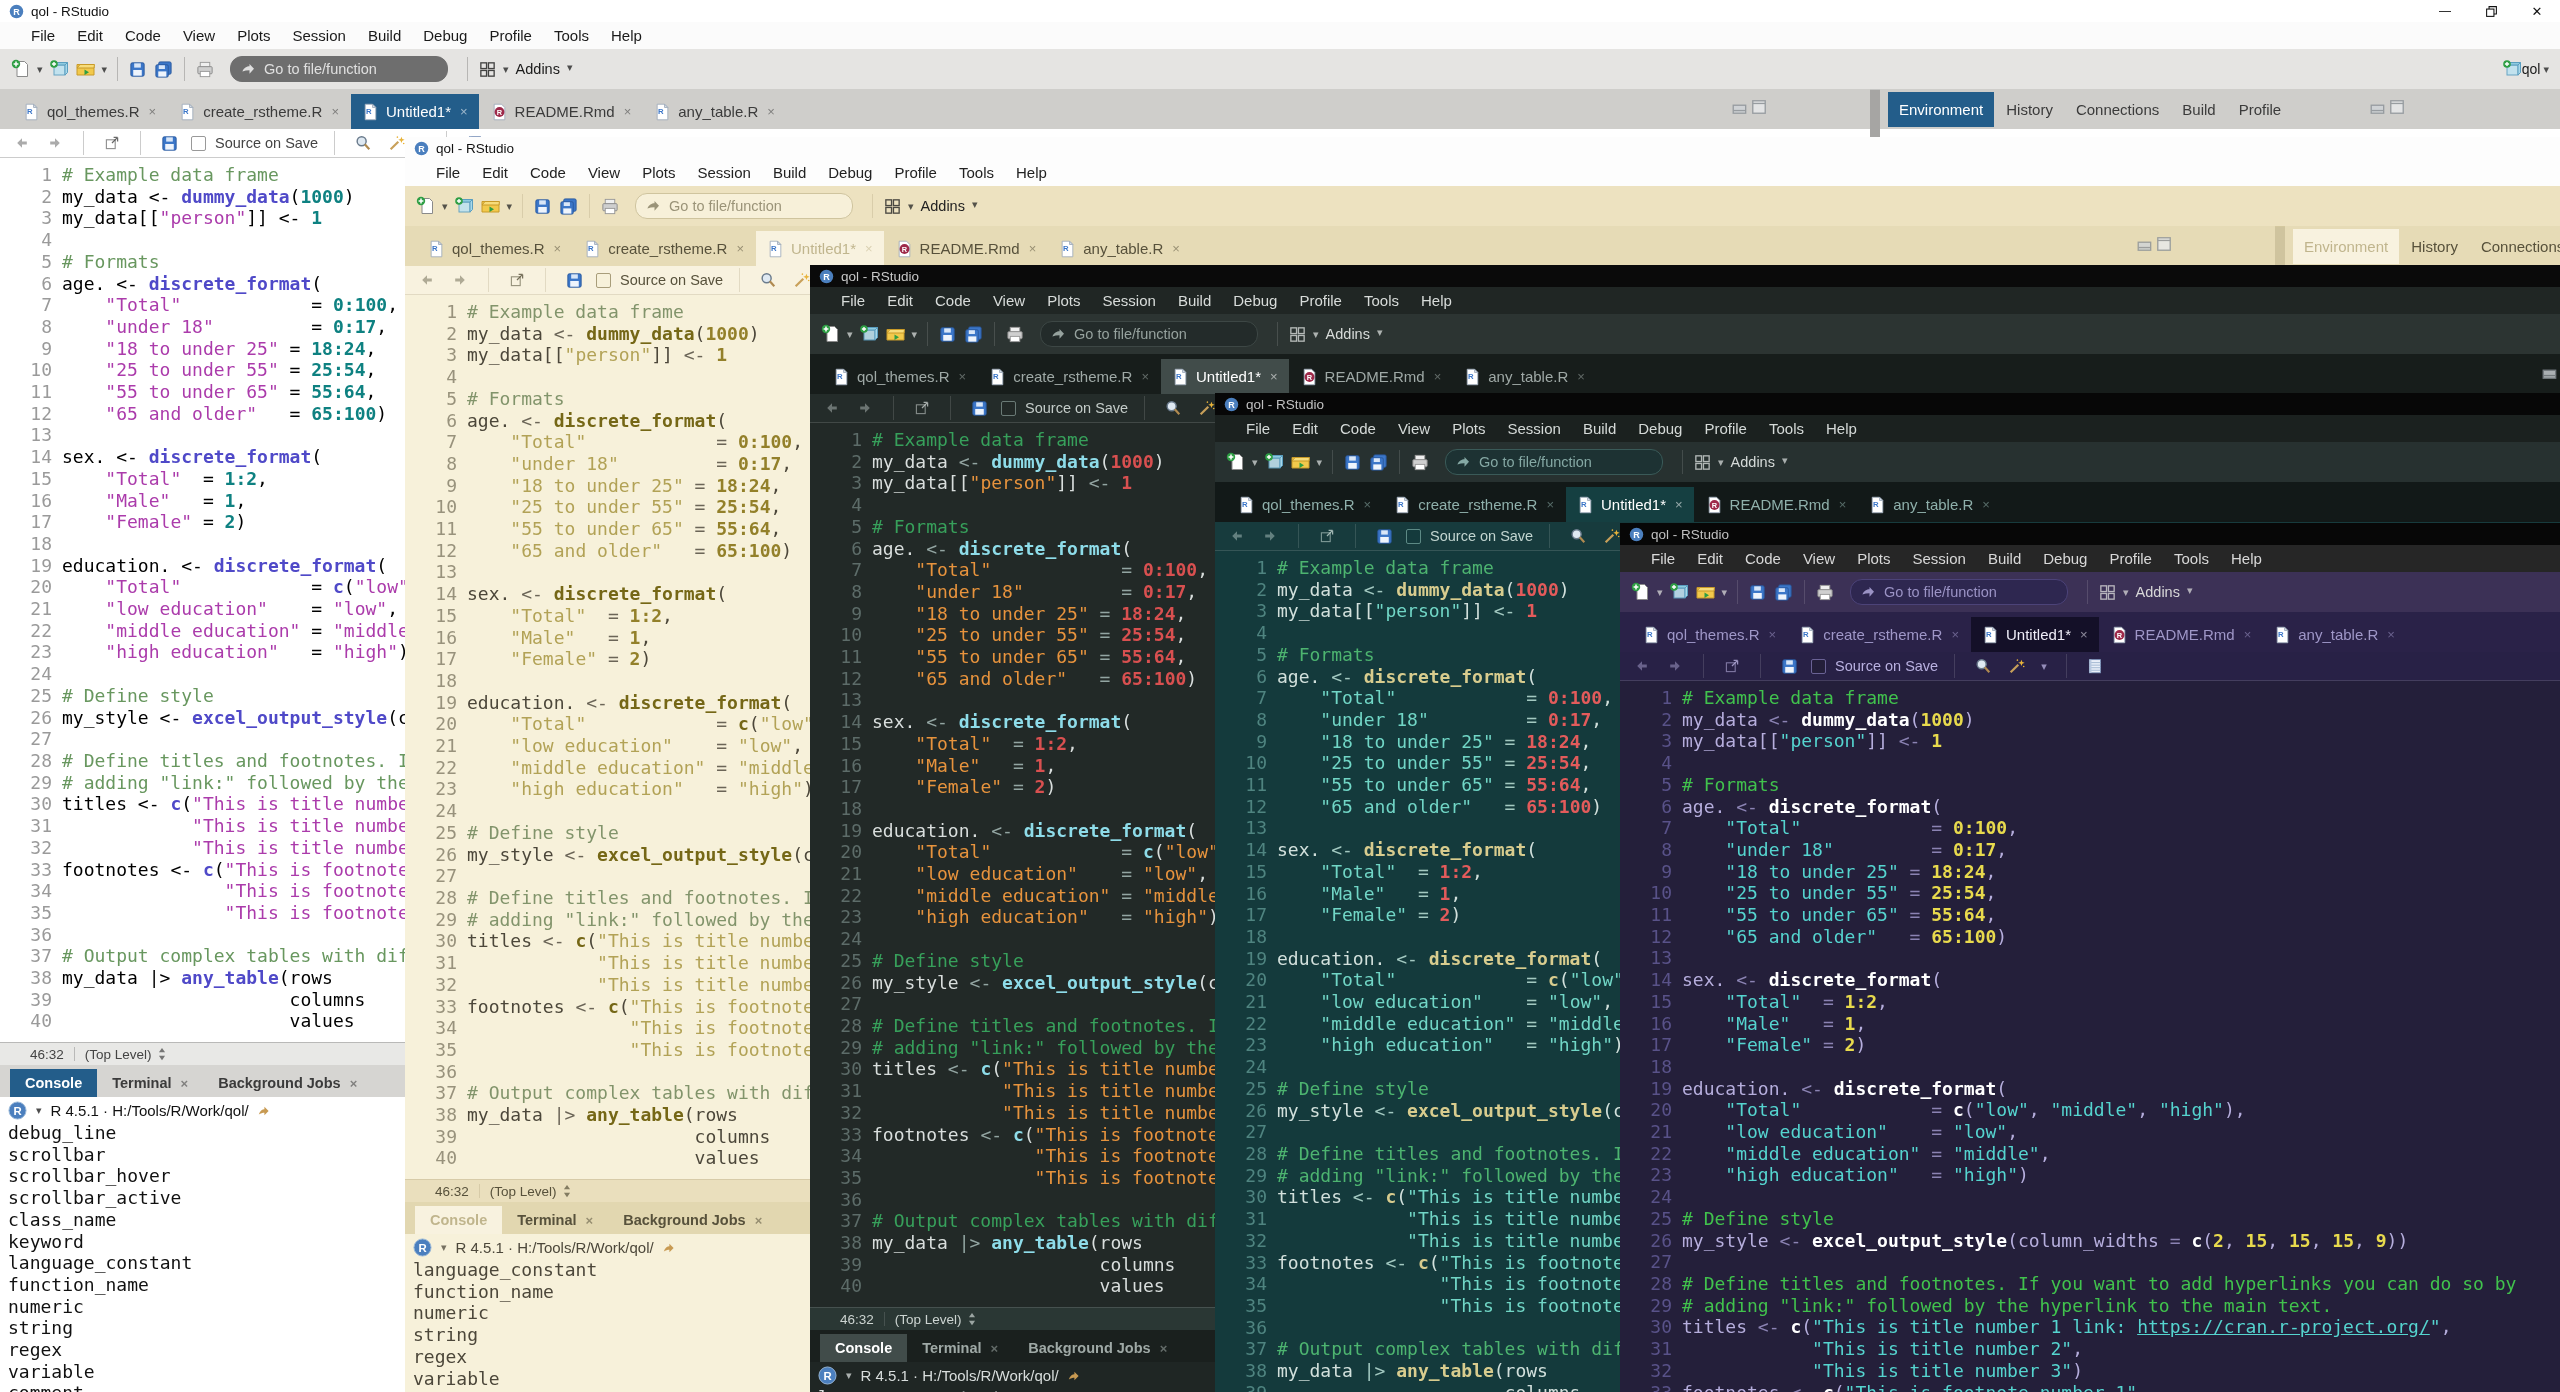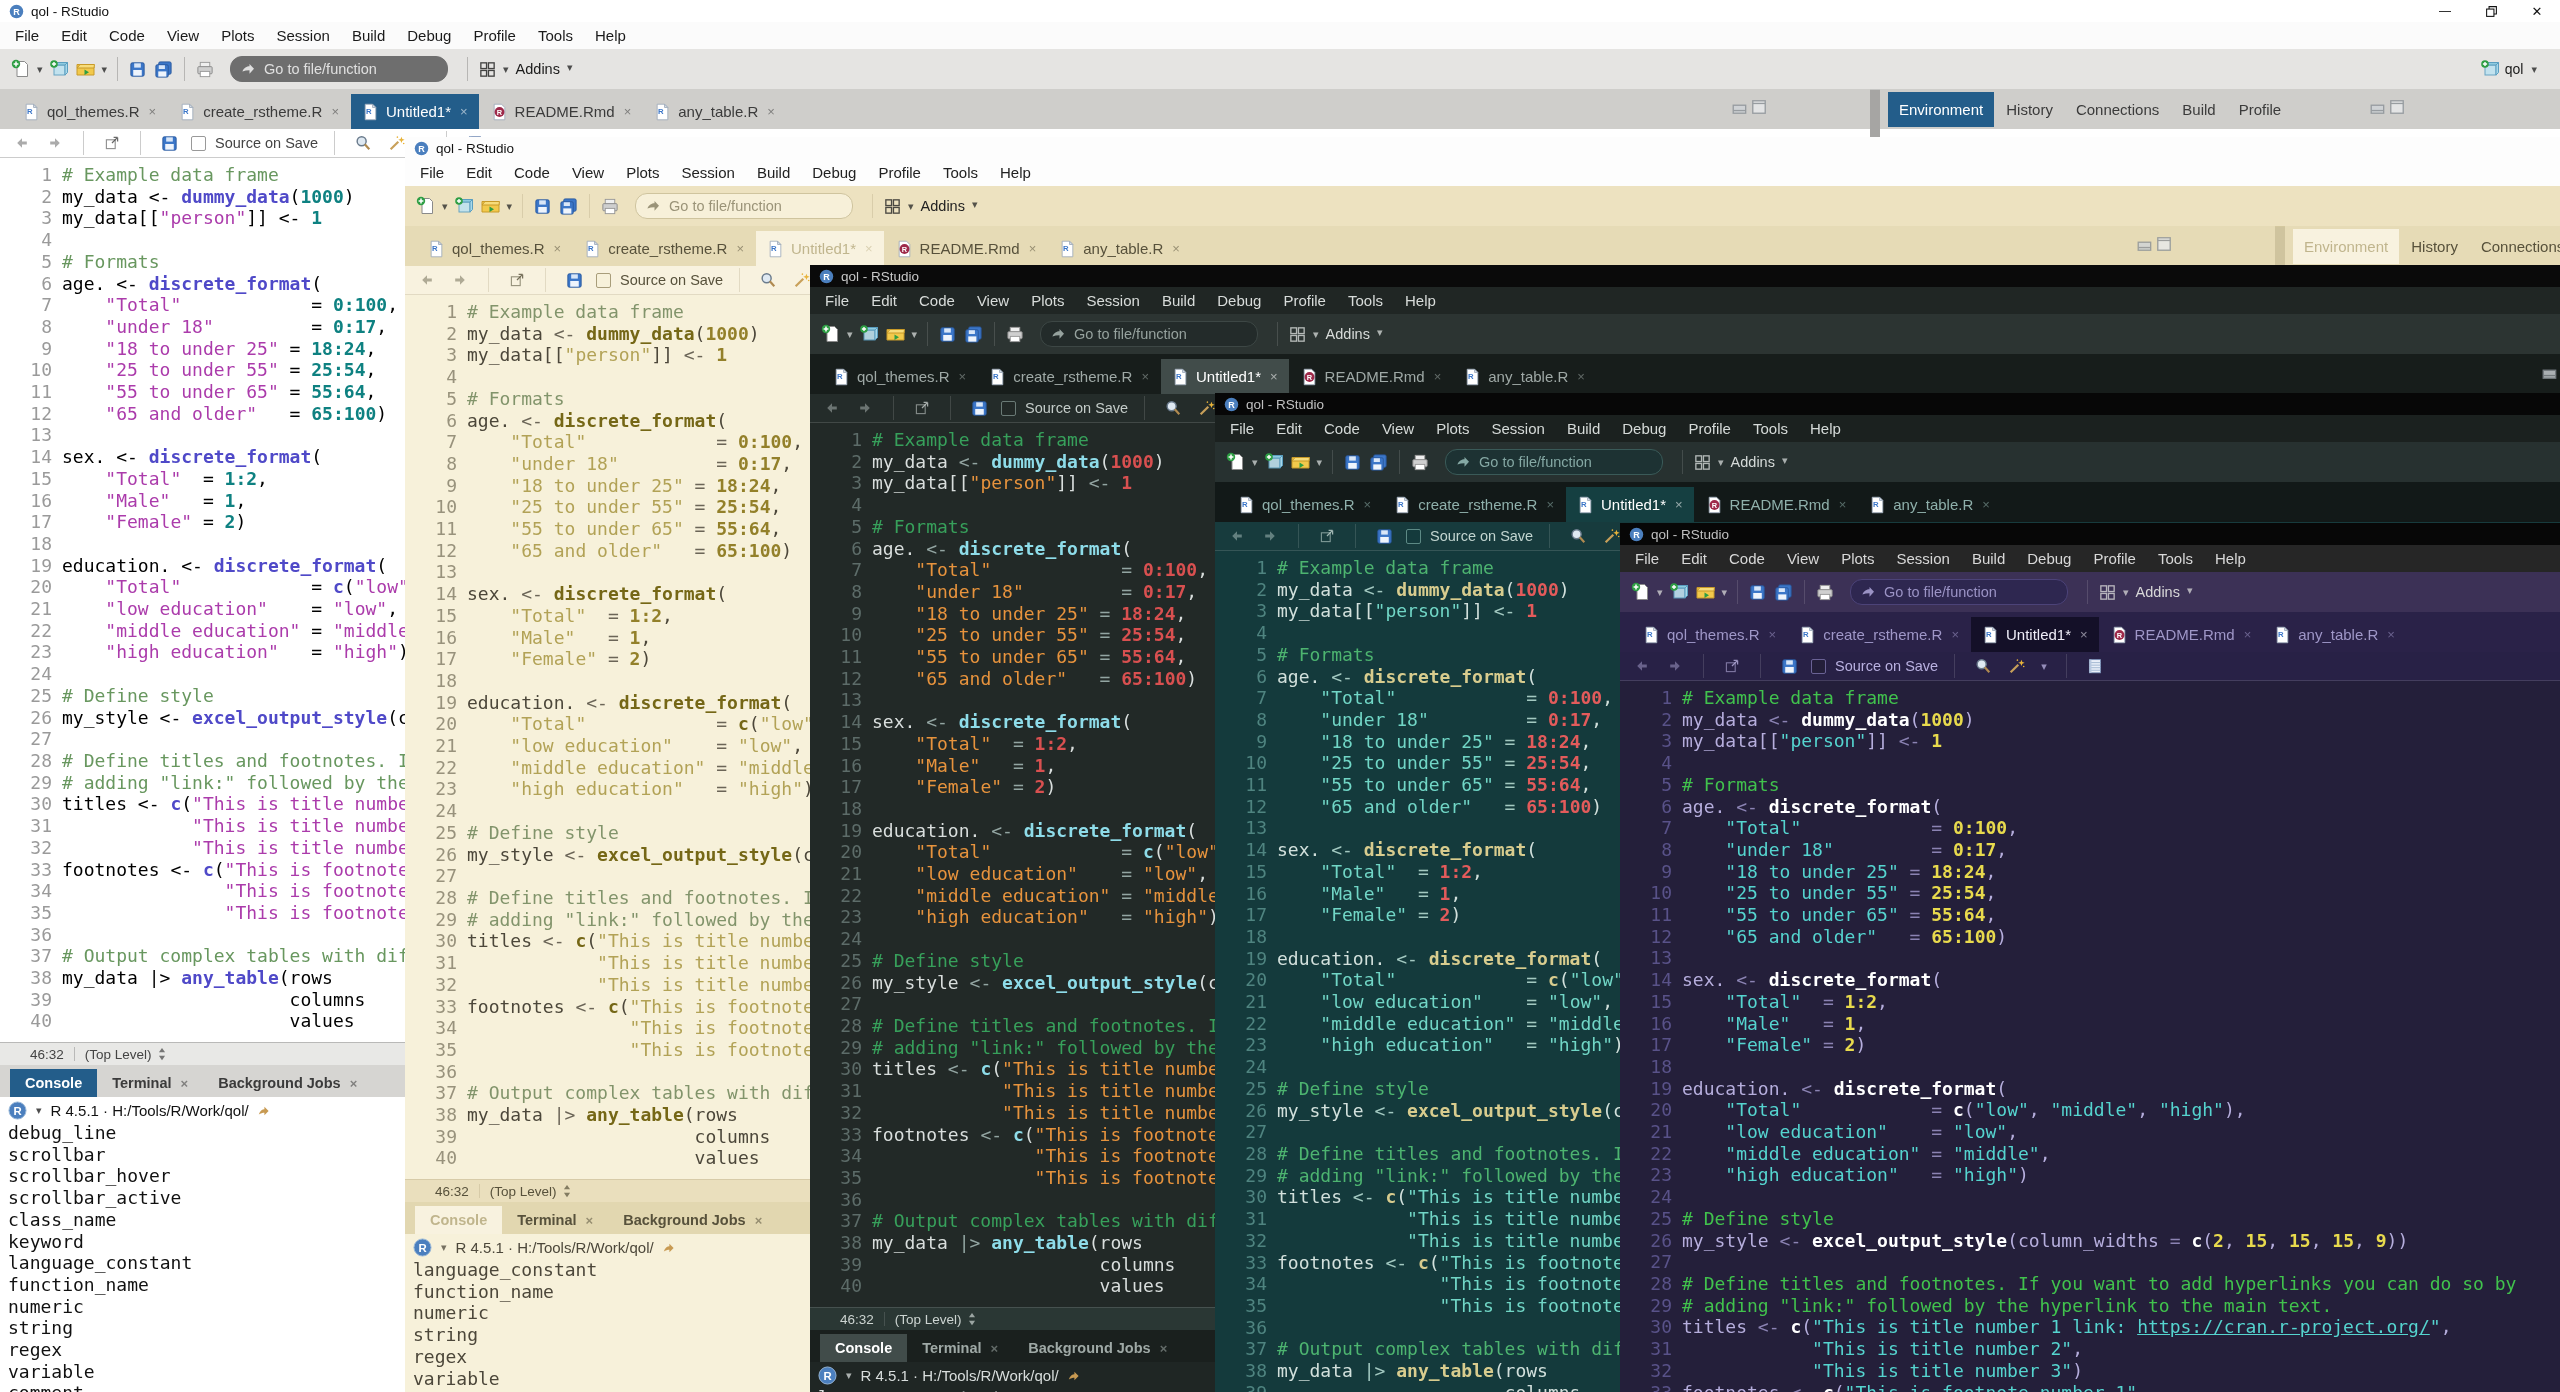--- a/index.html
+++ b/index.html
@@ -5,32 +5,32 @@
   html,body{margin:0;padding:0;background:#444;}
   #screen{position:relative;width:2560px;height:1392px;overflow:hidden;background:#888;
           font-family:"Liberation Sans",sans-serif;}
   .win{position:absolute;width:2560px;height:1392px;background:var(--winbg);}
   
   .titlebar{height:22px;background:var(--title-bg);color:var(--title-fg);display:flex;align-items:center;
             gap:7px;padding-left:9px;font-size:13.5px;}
   .wctrls{margin-left:auto;display:flex;align-items:center;gap:0;height:100%;}
   .wctrl{width:46px;height:100%;display:flex;align-items:center;justify-content:center;color:var(--title-fg);font-size:13px;}
   .menubar{height:27px;background:var(--menu-bg);color:var(--menu-fg);display:flex;align-items:center;
-           font-size:15px;padding-left:4px;}
+           font-size:15px;padding-left:20px;}
   .menuitem{padding:0 11px;}
   .toolbar{height:40px;background:var(--tb-bg);border-bottom:1px solid var(--tb-border);display:flex;
            align-items:center;padding-left:8px;color:var(--menu-fg);}
   .tbtn{display:flex;align-items:center;justify-content:center;padding:2px 3px;}
   .tsep{width:1px;height:24px;background:var(--sep);margin:0 7px;}
   .caret{font-size:11px;opacity:.75;padding:0 3px;}
   .goto{width:198px;height:24px;background:var(--goto-bg);color:var(--goto-fg);
         border:1px solid var(--goto-border);border-radius:12px;display:flex;align-items:center;
         gap:8px;padding:0 9px;font-size:14.5px;margin:0 12px;}
   .addins{display:flex;gap:4px;font-size:14.5px;padding:0 4px;}
-  .projectbtn{margin-left:auto;margin-right:20px;display:flex;align-items:center;gap:5px;font-size:14px;}
+  .projectbtn{margin-left:auto;margin-right:8px;display:flex;align-items:center;font-size:14px;}
   
   .srcpane{position:absolute;left:0;top:89px;width:1870px;bottom:0;display:flex;flex-direction:column;
            background:var(--tabbar-bg);}
   .tabbar{height:40px;background:var(--tabbar-bg);display:flex;align-items:flex-end;padding-left:12px;
           position:relative;flex:none;}
   .tab{height:35px;display:flex;align-items:center;gap:7px;padding:0 11px;font-size:15px;
        color:var(--tab-fg);margin-right:1px;white-space:nowrap;}
   .tab.active{background:var(--tab-abg);color:var(--tab-afg);}
   .tabx{font-size:13px;opacity:.55;padding-left:2px;}
   .panepair{position:absolute;top:10px;display:flex;gap:10px;opacity:.8;}

